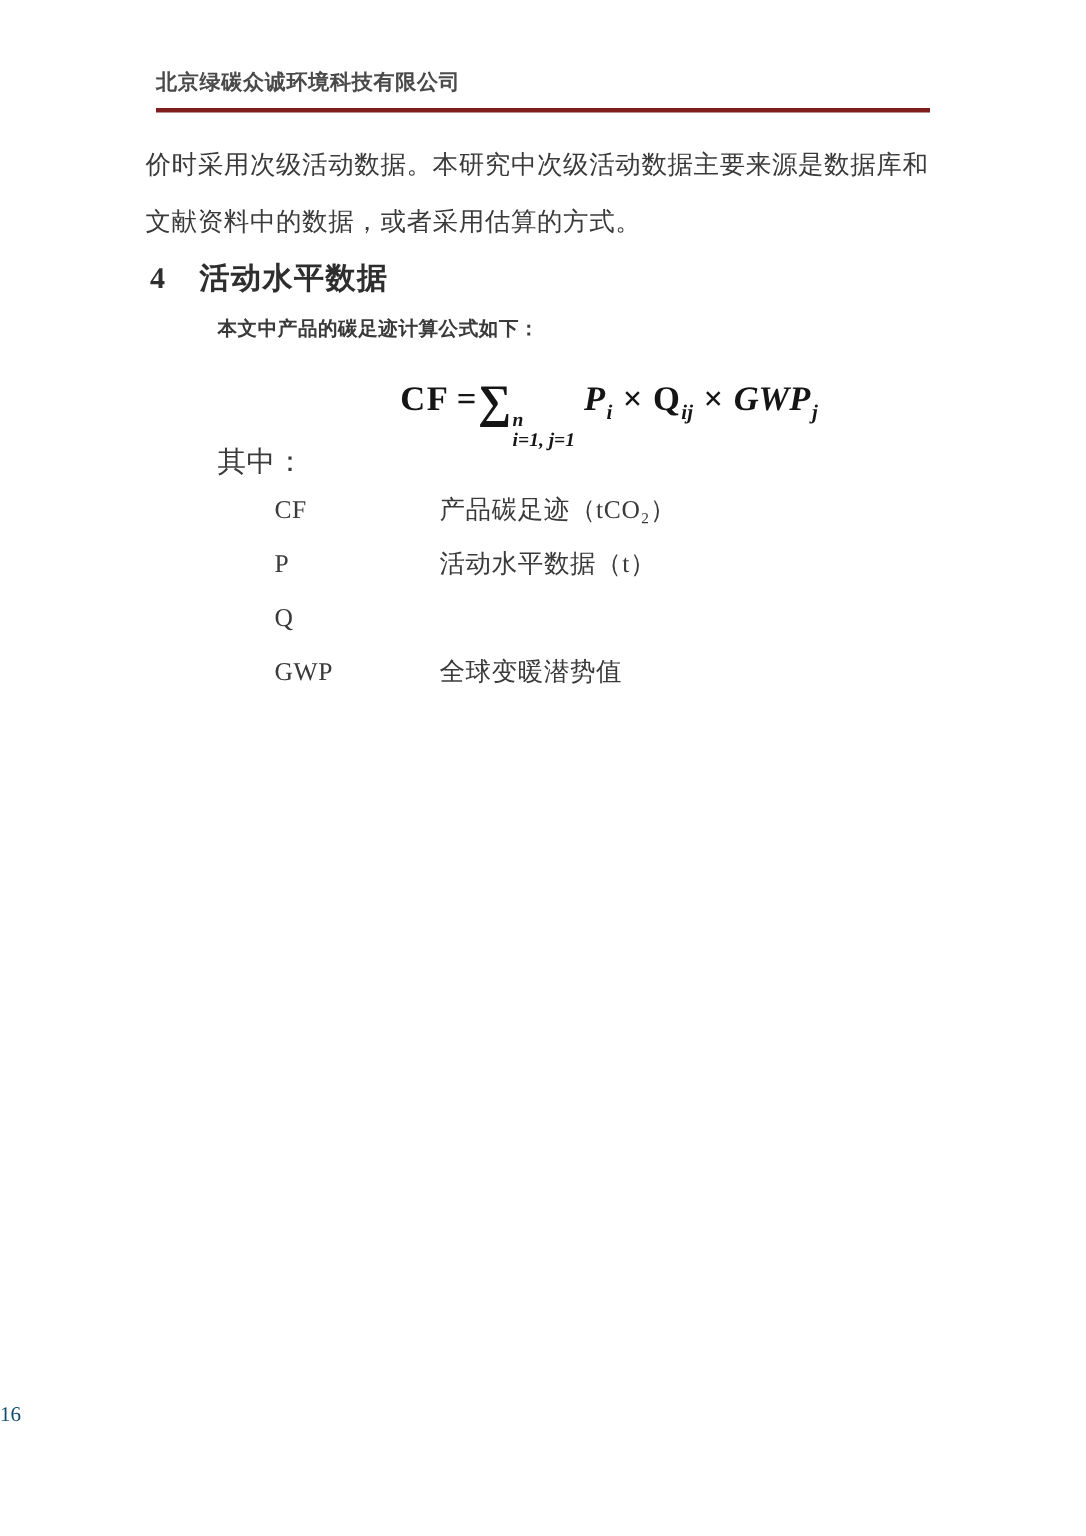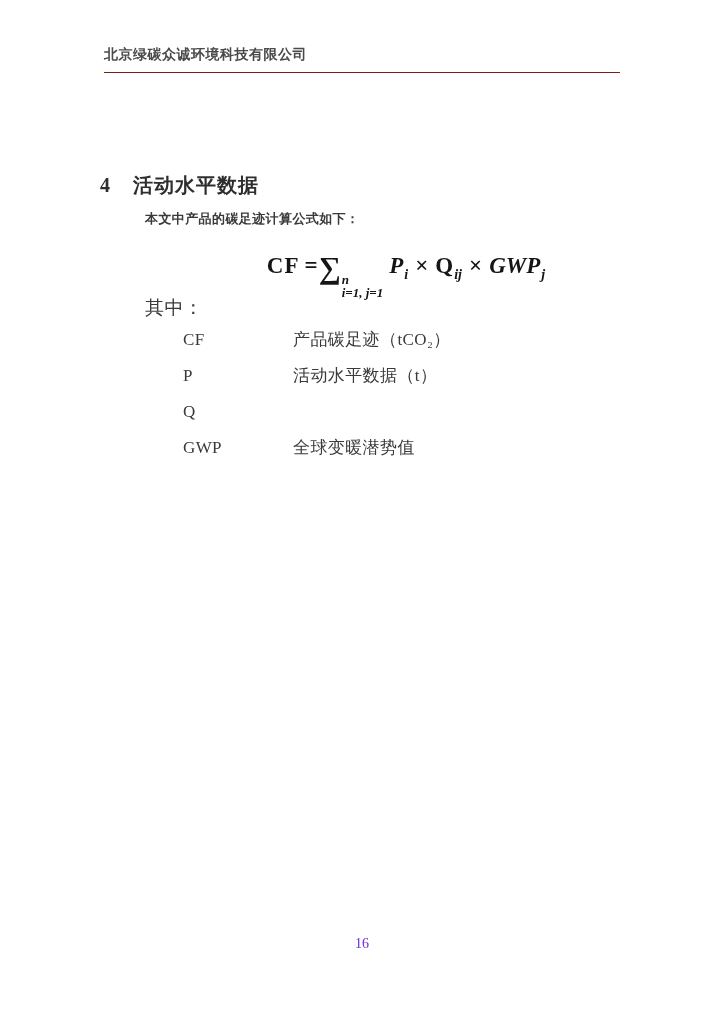--- a/index.html
+++ b/index.html
@@ -23,21 +23,21 @@
     top: 46px;
     left: 104px;
     right: 104px;
     display: flex;
     justify-content: space-between;
     align-items: baseline;
     font-size: 14px;
     font-weight: bold;
     color: #4a4a4a;
     padding-bottom: 8px;
-    border-bottom: 1px solid #7f1d1d;
+    border-bottom: 3px solid #7f1d1d;
     letter-spacing: 0.5px;
   }
   .header .archive {
     white-space: nowrap;
   }
 
   
   .para1 {
     position: absolute;
     top: 91px;
@@ -137,34 +137,37 @@
     width: 110px;
     flex: 0 0 110px;
   }
 
   
   .page-number {
     position: absolute;
     top: 936px;
     left: 0;
     width: 100%;
-    text-align: center;
     font-size: 14px;
-    color: #6d28d9;
+    color: #0c4a6e;
   }
 </style>
 </head>
 <body>
 
 <div class="page">
 
   <div class="header">
     <span class="company">北京绿碳众诚环境科技有限公司</span>
   </div>
 
+  <div class="para1">
+    <span class="line">价时采用次级活动数据。本研究中次级活动数据主要来源是数据库和</span>
+    <span class="line">文献资料中的数据，或者采用估算的方式。</span>
+  </div>
 
   <div class="section-heading">
     <span class="sec-num">4</span>
     <span class="sec-title">活动水平数据</span>
   </div>
 
   <div class="formula-intro">本文中产品的碳足迹计算公式如下：</div>
 
   <div class="formula-line">
     <span class="lhs">CF</span><span class="eq">=</span><span class="sigma">∑</span><span class="limits">

